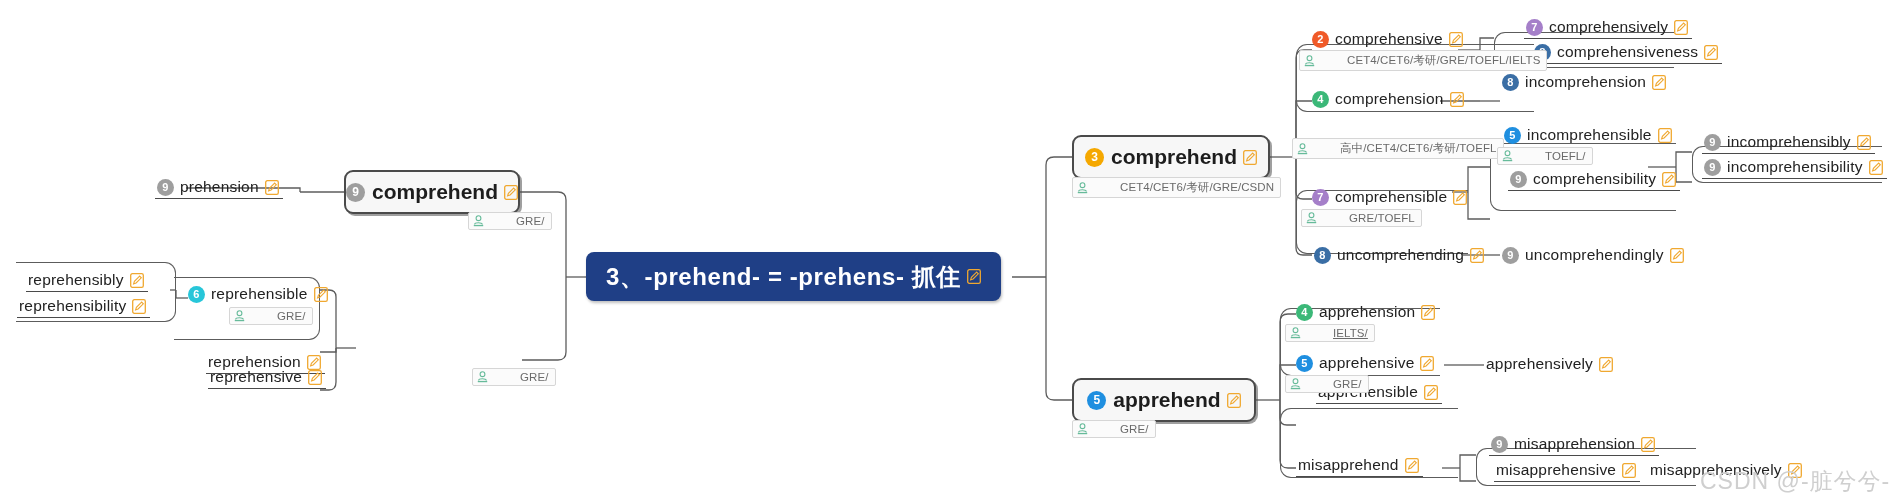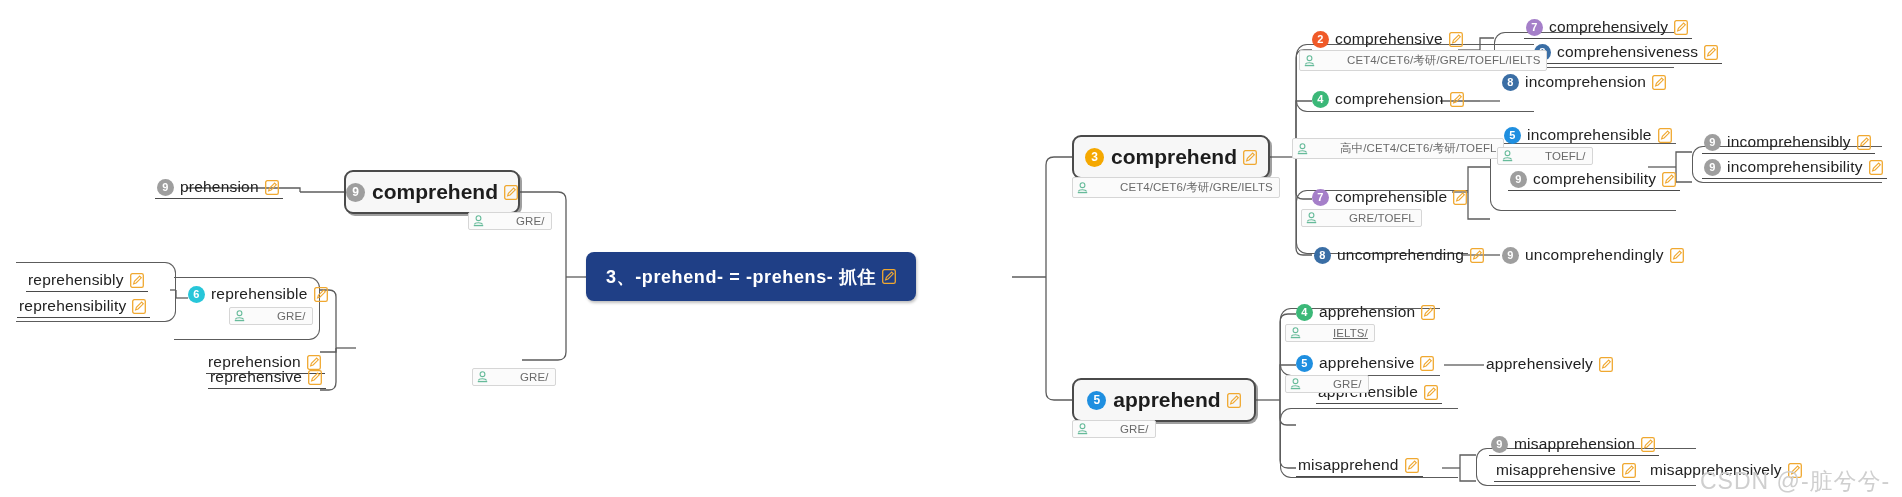--- a/index.html
+++ b/index.html
@@ -63,21 +63,21 @@
   
   #root-node {
     position: absolute;
     display: flex;
     align-items: center;
     justify-content: center;
     background: #1f3f86;
     border-radius: 8px;
     color: #ffffff;
     font-weight: bold;
-    font-size: 18px;
+    font-size: 24px;
     letter-spacing: 0.6px;
     white-space: nowrap;
     padding: 0 20px;
     box-shadow: 1px 2px 3px rgba(0,0,0,0.25);
   }
   
   .badge {
     display: inline-flex;
     align-items: center;
     justify-content: center;
@@ -329,21 +329,21 @@
     </span>
   </div>
   <div class="tag" style="left:1072px; top:177px;">
     <span class="person">
       <svg width="11" height="12" viewBox="0 0 11 12">
         <circle cx="5.5" cy="3.2" r="2.4" fill="none" stroke="#66bb9a" stroke-width="1.1"></circle>
         <path d="M1.6 9.6 C1.6 7.2 9.4 7.2 9.4 9.6" fill="none" stroke="#66bb9a" stroke-width="1.1"></path>
         <rect x="0.8" y="9.9" width="9.4" height="1.3" fill="#66bb9a"></rect>
       </svg>
     </span>
-    <span>CET4/CET6/考研/GRE/IELTS</span>
+    <span>CET4/CET6/考研/GRE/CSDN</span>
   </div>
 
   <div class="group-box" style="left:1296px; top:44px; width:238px; height:68px; border-right:none; border-radius:11px 0 0 11px;"></div>
 
   <div class="node" style="left:1312px; top:30px;">
     <span class="badge" style="background:#f05a28">2</span>
     <span>comprehensive</span>
     <span class="pencil">
       <svg width="14" height="15" viewBox="0 0 14 15">
         <rect x="0.7" y="0.7" width="12.6" height="13.6" rx="1.6" fill="none" stroke="#f0a830" stroke-width="1.3"></rect>

